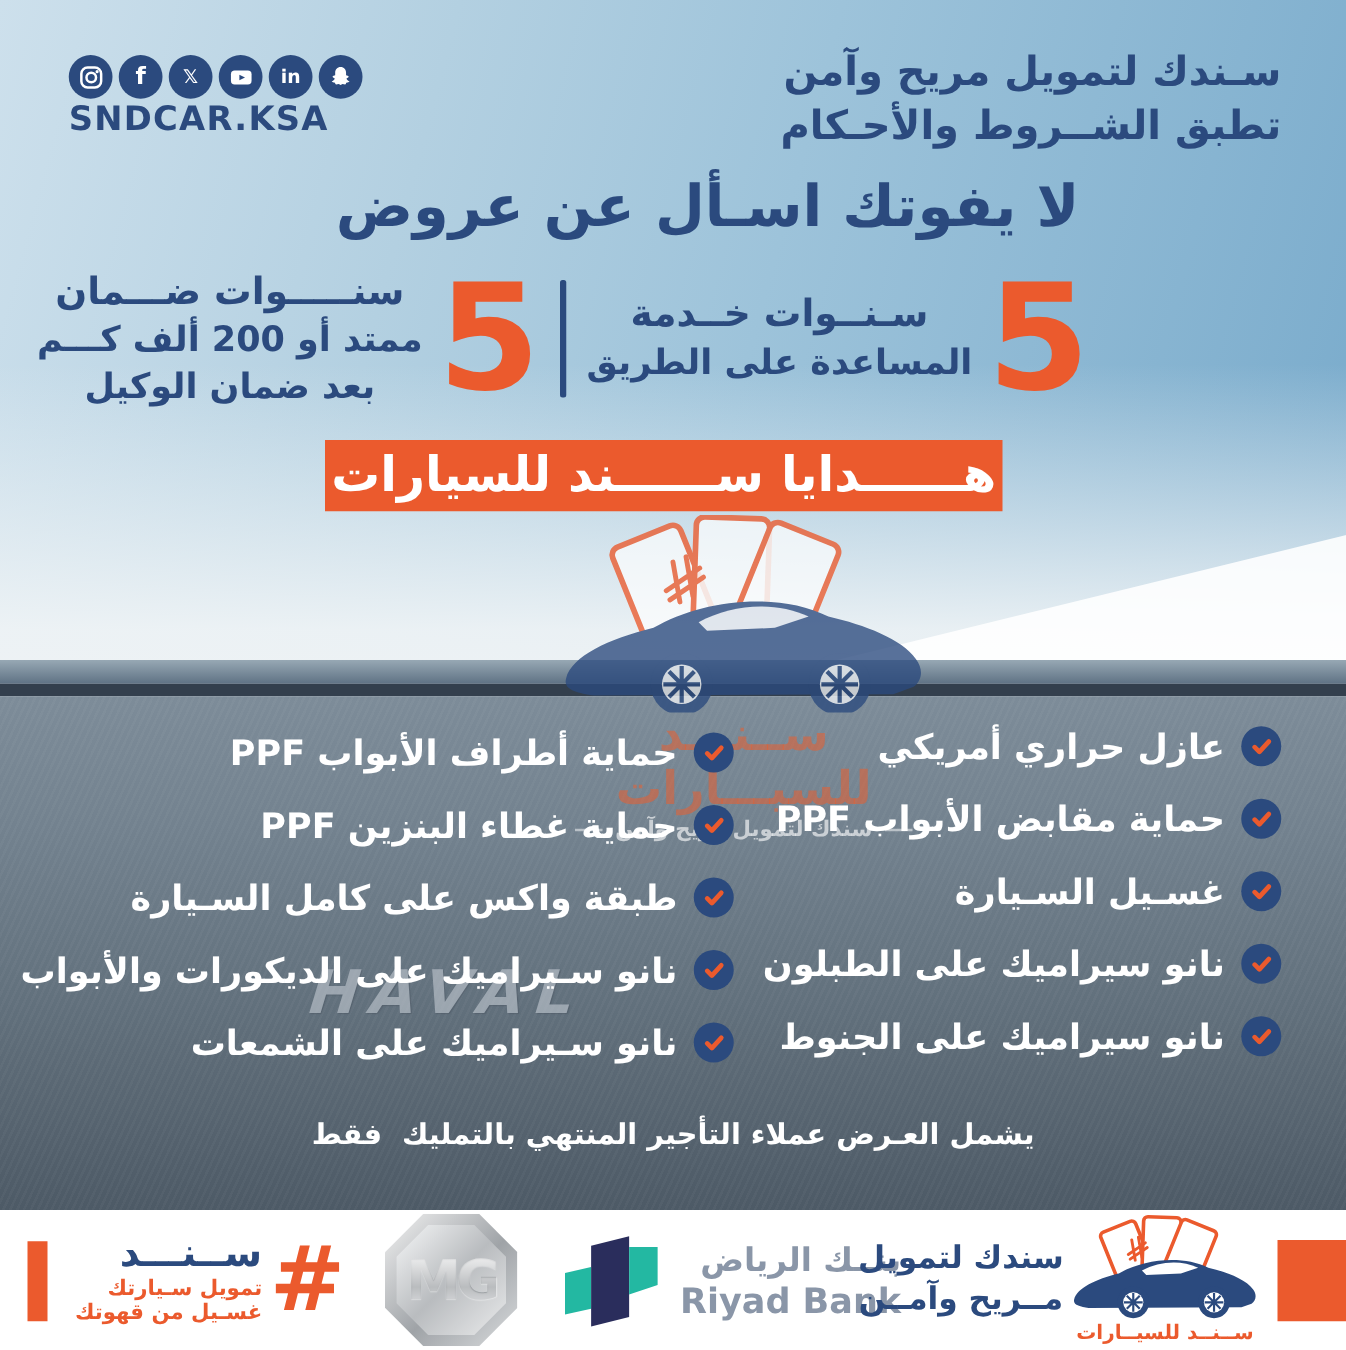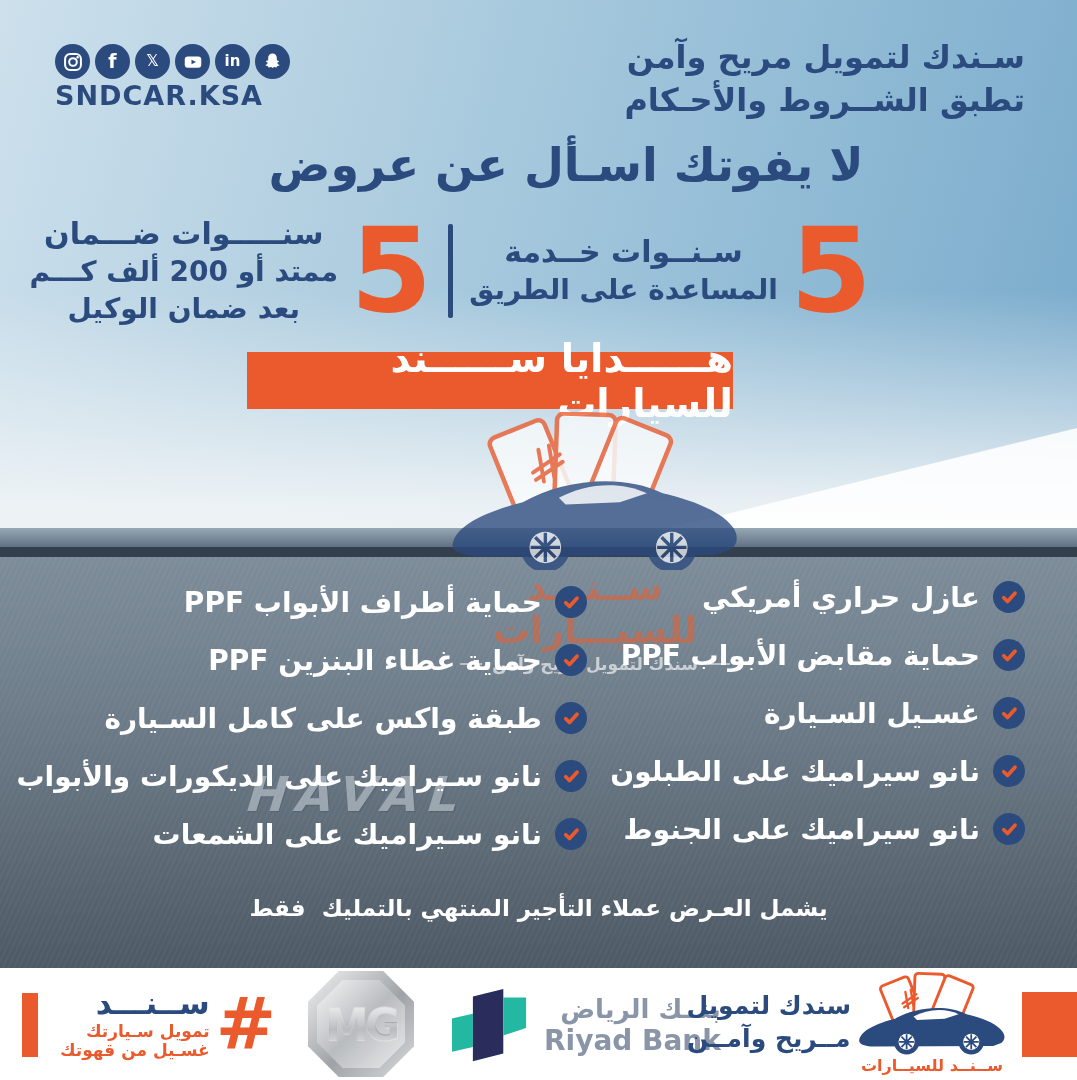--- a/index.html
+++ b/index.html
@@ -42,23 +42,23 @@
   .title{position:absolute;left:55px;right:0;top:138px;text-align:center;direction:rtl;
     color:var(--navy);font-size:46px;font-weight:bold;}
   .offers{position:absolute;top:214px;right:205px;display:flex;direction:rtl;
     align-items:center;gap:16px;}
   .offer{display:flex;direction:rtl;align-items:center;gap:12px;}
   .offer .num{font-size:118px;line-height:.88;font-weight:bold;color:var(--orange);}
   .offer .lines{color:var(--navy);font-weight:bold;text-align:center;direction:rtl;line-height:1.32;}
   .offer .lines div{font-size:28px;}
   .offer .lines div:first-child{font-size:30px;}
   .offers .divider{width:5px;height:94px;background:var(--navy);border-radius:2px;}
-  .banner{position:absolute;left:247px;top:352px;width:486px;height:57px;
+  .banner{position:absolute;left:260px;top:352px;width:542px;height:57px;
     background:var(--orange);color:#fff;font-size:39px;font-weight:bold;
-    display:flex;align-items:center;justify-content:center;direction:rtl;}
+    display:flex;align-items:center;justify-content:center;direction:rtl;text-align:center;}
   
   .wm{position:absolute;left:425px;top:412px;width:340px;text-align:center;
     pointer-events:none;z-index:1;}
   .wm svg{opacity:.78;}
   .wm-brand{margin-top:-8px;color:rgba(233,94,48,.55);font-size:37px;font-weight:bold;direction:rtl;}
   .wm-sub{display:flex;align-items:center;justify-content:center;gap:10px;
     color:rgba(255,255,255,.62);font-size:17px;font-weight:bold;direction:rtl;margin-top:2px;}
   .wm-sub i{display:block;width:22px;height:2px;background:rgba(255,255,255,.5);}
   .haval{position:absolute;left:248px;top:766px;z-index:2;font-size:48px;font-weight:bold;
     font-style:italic;letter-spacing:9px;color:#c3cad2;opacity:.6;transform:skewX(-6deg);

